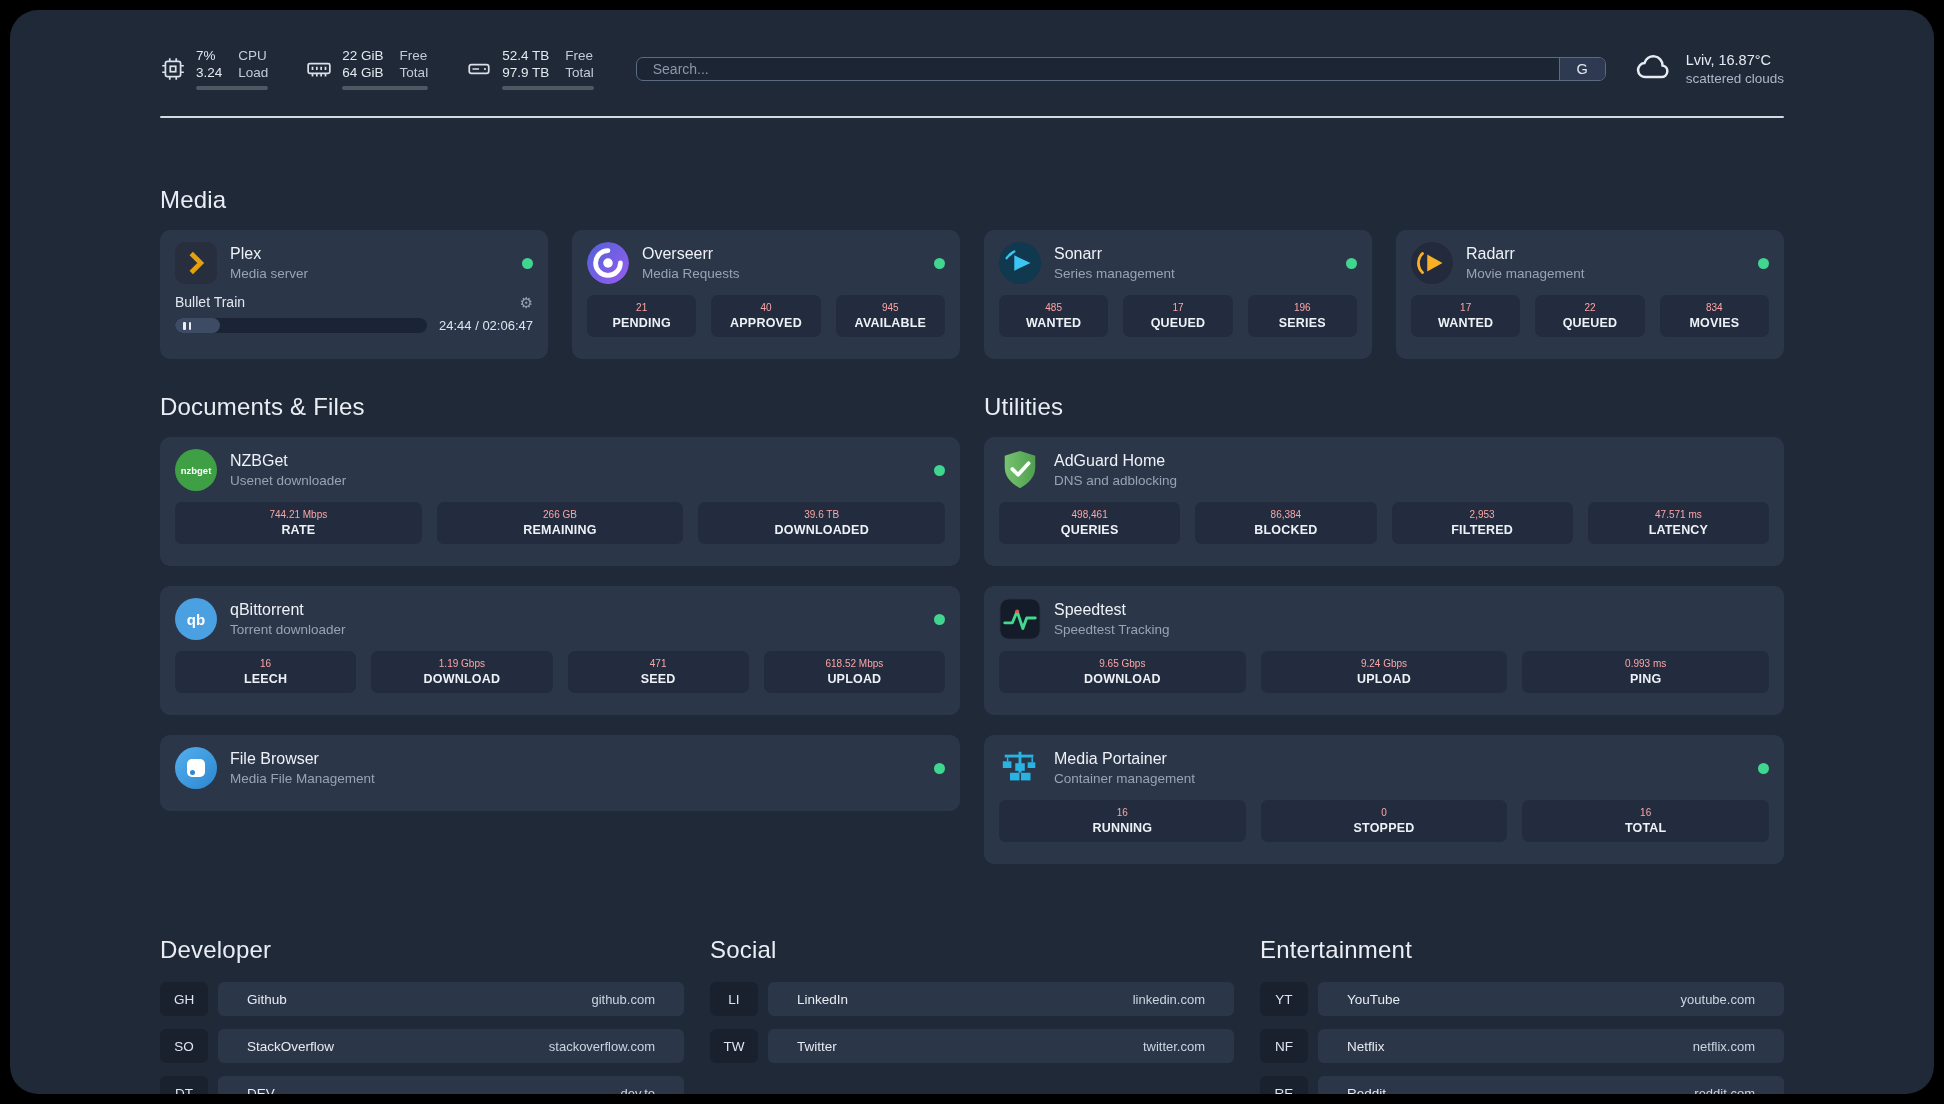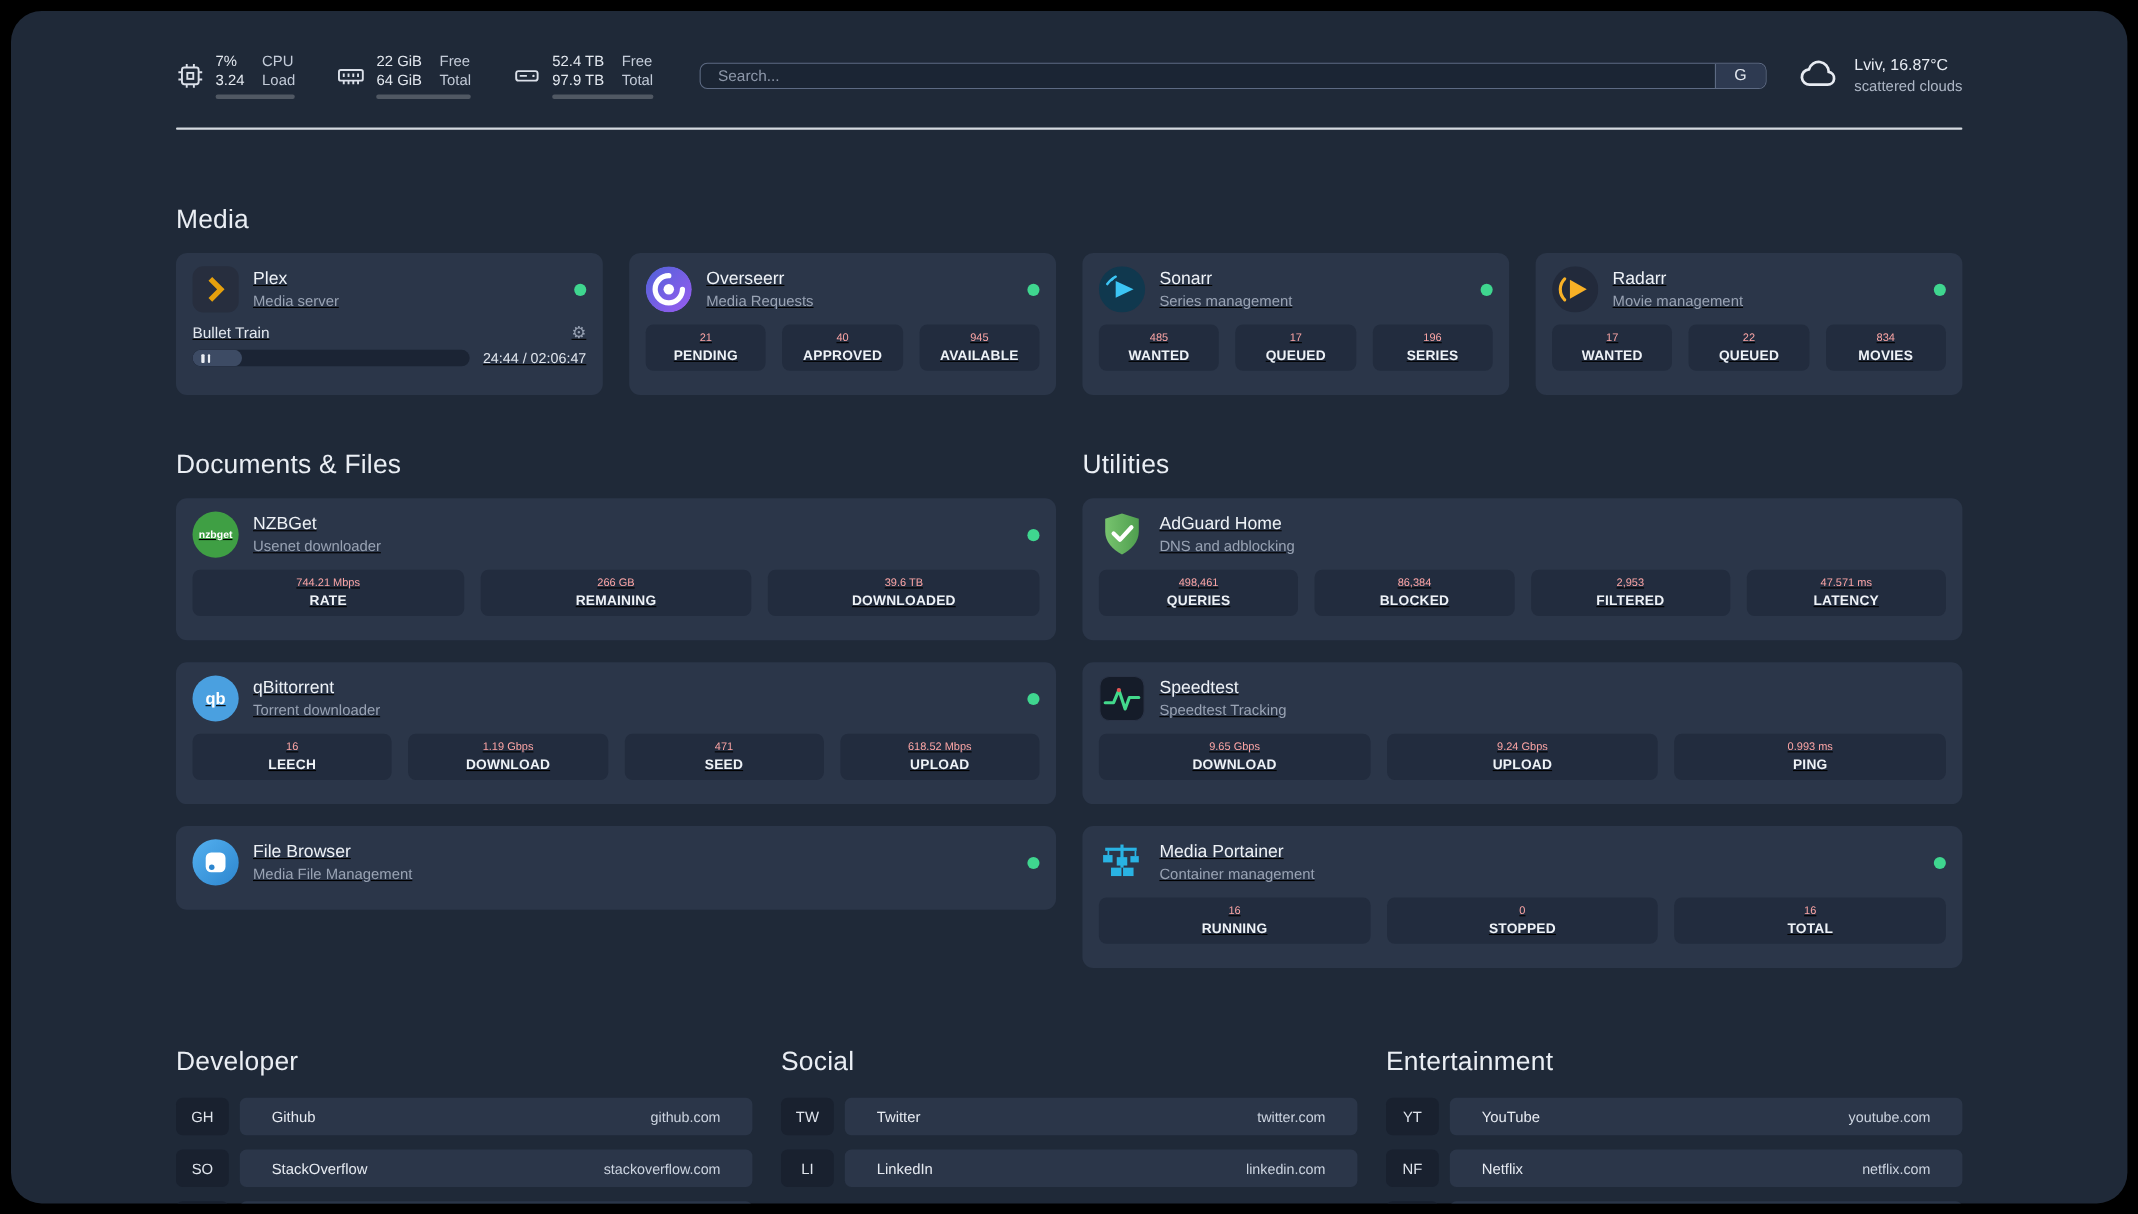--- a/index.html
+++ b/index.html
@@ -30,21 +30,21 @@
   .w-loc { font-size: 14.5px; color: #e7ebf2; }
   .w-cond { font-size: 13.5px; color: #aeb7c6; margin-top: 3px; }
 
   .divider { height: 2px; background: #e4e8ee; opacity: .92; margin-top: 24px; border-radius: 1px; }
 
   
   .section-title { font-size: 24px; color: #eaeef4; font-weight: 500; letter-spacing: .2px; }
   .media-section { margin-top: 68px; }
   .media-grid { display: grid; grid-template-columns: repeat(4, 1fr); gap: 24px; margin-top: 16px; }
 
-  .card { background: #2b3649; border-radius: 10px; padding: 12px 15px 22px; text-decoration: underline; }
+  .card { background: #2b3649; border-radius: 10px; padding: 12px 15px 22px; }
   .card-head { display: flex; align-items: center; gap: 13px; }
   .svc-icon { width: 42px; height: 42px; flex: 0 0 42px; border-radius: 50%; display: flex; align-items: center; justify-content: center; position: relative; }
   .svc-name { font-size: 16px; color: #eef2f7; font-weight: 500; }
   .svc-sub { font-size: 13.5px; color: #99a3b4; margin-top: 3px; }
   .dot { width: 11px; height: 11px; border-radius: 50%; background: #3fd68f; margin-left: auto; flex: 0 0 11px; }
 
   .tiles { display: flex; gap: 15px; margin-top: 11px; }
   .tile { flex: 1; background: #222c3e; border-radius: 7px; text-align: center; padding: 7px 4px 7px; }
   .tile-v { font-size: 10px; color: #fca5a5; }
   .tile-l { font-size: 12.5px; color: #eef2f7; font-weight: 700; margin-top: 3px; letter-spacing: .2px; }
@@ -54,21 +54,21 @@
   .np-title { font-size: 14px; color: #e3e8ef; }
   .gear { margin-left: auto; color: #97a1b2; font-size: 15px; cursor: pointer; line-height: 1; }
   .player { display: flex; align-items: center; gap: 12px; margin-top: 8px; }
   .track { flex: 1; height: 15px; border-radius: 8px; background: #1b2434; position: relative; overflow: hidden; cursor: pointer; }
   .pfill { position: absolute; left: 0; top: 0; bottom: 0; width: 18%; background: #3d4b64; border-radius: 8px;
            display: flex; align-items: center; padding-left: 8px; gap: 3px; }
   .pbar { width: 2.5px; height: 8px; background: #eceff4; border-radius: 1px; }
   .time { font-size: 13px; color: #e0e5ed; white-space: nowrap; }
 
   
-  .twocol { display: grid; grid-template-columns: 1fr 1fr; gap: 24px; margin-top: 50px; }
+  .twocol { display: grid; grid-template-columns: 1fr 1fr; gap: 24px; margin-top: 34px; }
   .col .section-title { margin-bottom: 16px; }
   .col .card { margin-bottom: 20px; }
 
   
   .plex-icon { border-radius: 10px; background: #272e3e; }
   .overseerr-icon, .sonarr-icon, .radarr-icon, .nzbget-icon, .qb-icon, .fb-icon { border-radius: 50%; overflow: hidden; }
   .nzbget-icon { background: #3f9f44; }
   .nzbget-icon span { color: #fff; font-size: 9.5px; font-weight: 700; }
   .qb-icon { background: #4aa0e0; }
   .qb-icon span { color: #fff; font-size: 15px; font-weight: 700; }
@@ -515,31 +515,31 @@
           <div class="bm-bar">
             <span class="bm-name">DEV</span>
             <span class="bm-url">dev.to</span>
           </div>
         </div>
       </div>
 
       <div class="bm-col">
         <div class="section-title">Social</div>
         <div class="bm-row">
+          <div class="bm-abbr">LI</div>
+          <div class="bm-bar">
+            <span class="bm-name">LinkedIn</span>
+            <span class="bm-url">linkedin.com</span>
+          </div>
+        </div>
+        <div class="bm-row">
           <div class="bm-abbr">TW</div>
           <div class="bm-bar">
             <span class="bm-name">Twitter</span>
             <span class="bm-url">twitter.com</span>
-          </div>
-        </div>
-        <div class="bm-row">
-          <div class="bm-abbr">LI</div>
-          <div class="bm-bar">
-            <span class="bm-name">LinkedIn</span>
-            <span class="bm-url">linkedin.com</span>
           </div>
         </div>
       </div>
 
       <div class="bm-col">
         <div class="section-title">Entertainment</div>
         <div class="bm-row">
           <div class="bm-abbr">YT</div>
           <div class="bm-bar">
             <span class="bm-name">YouTube</span>

